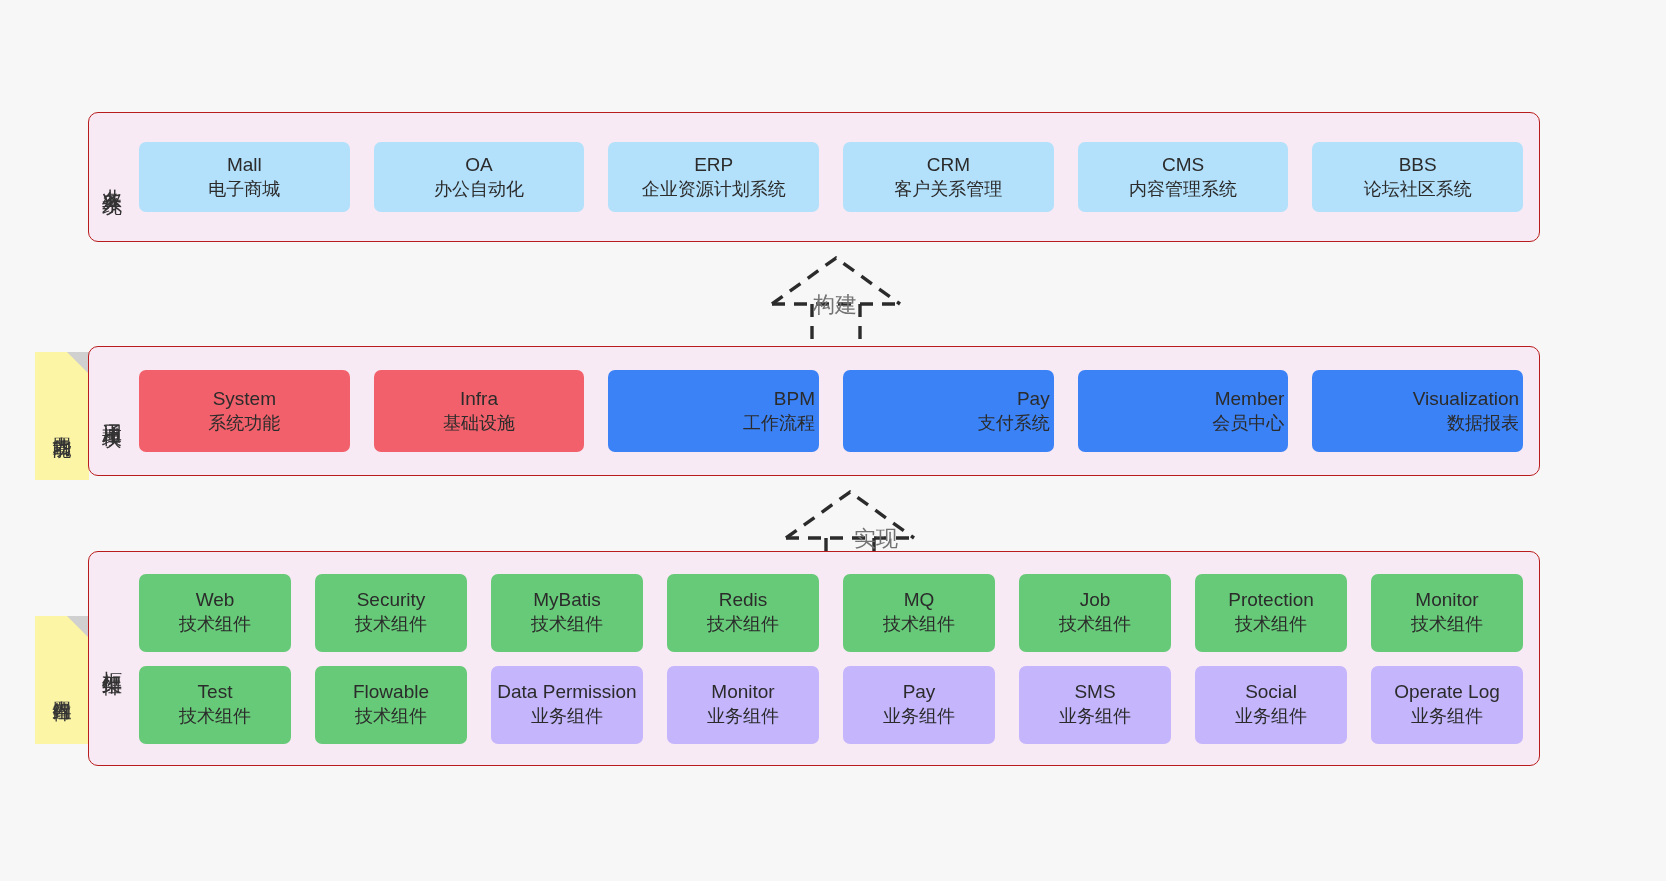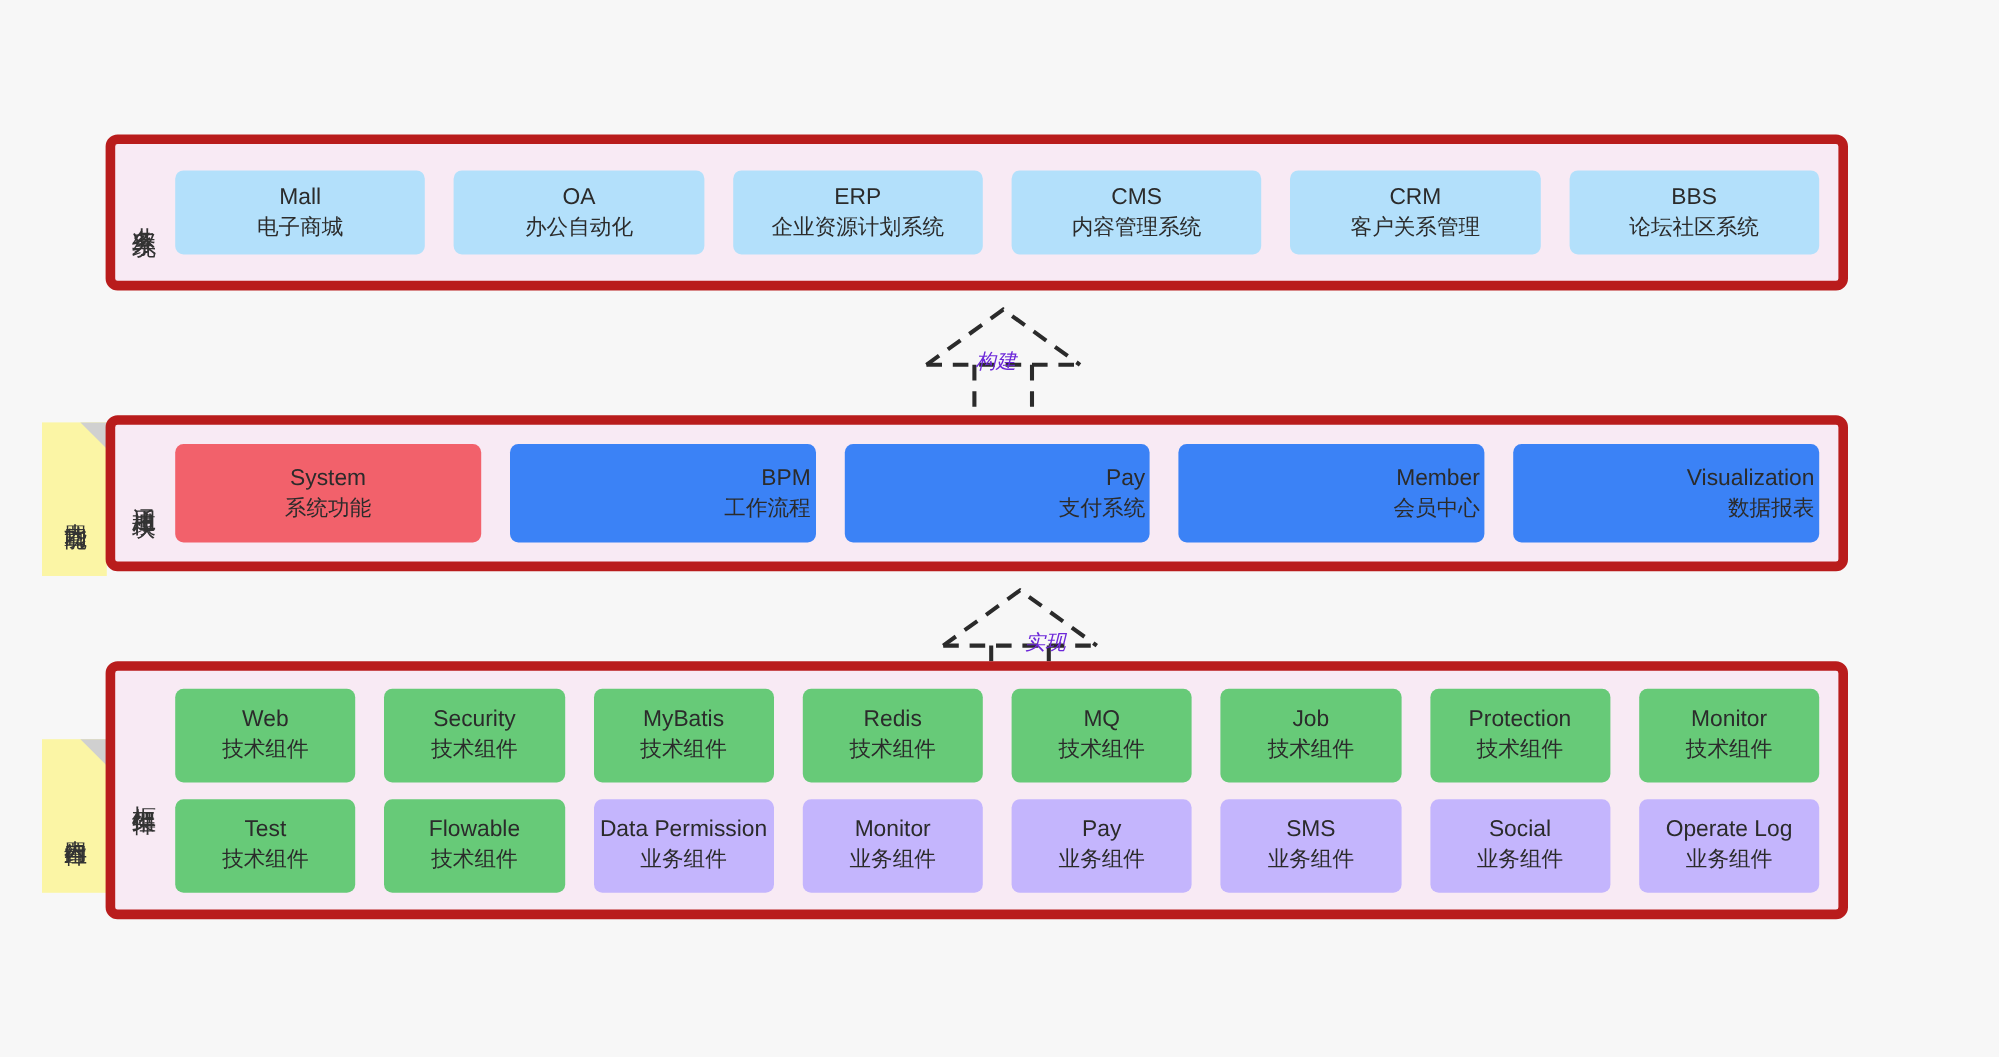--- a/index.html
+++ b/index.html
@@ -21,21 +21,21 @@
     position: relative;
     width: 1666px;
     height: 881px;
   }
 
   
   .layer {
     position: absolute;
     box-sizing: border-box;
     background: #f8eaf4;
-    border: 8px solid #b91c1c;
+    border: 1px solid #b91c1c;
     border-radius: 10px;
     display: flex;
     flex-direction: row;
     align-items: stretch;
   }
 
   .layer-label {
     flex: 0 0 auto;
     width: 46px;
     display: flex;
@@ -143,26 +143,25 @@
   #note-functions  { left: 35px; top: 352px; height: 128px; }
   #note-components { left: 35px; top: 616px; height: 128px; }
 
   
   .connector {
     position: absolute;
     pointer-events: none;
   }
   .connector-label {
     position: absolute;
-    font-size: 17px;
-    color: #6d28d9;
+    font-size: 22px;
+    color: #737373;
     background: transparent;
     white-space: nowrap;
     user-select: none;
-    font-style: italic;
   }
   #conn-build  { left: 736px; top: 244px; width: 200px; height: 104px; }
   #conn-impl   { left: 750px; top: 478px; width: 200px; height: 104px; }
   #label-build { left: 813px; top: 290px; }
   #label-impl  { left: 854px; top: 524px; }
 </style>
 </head>
 <body>
 
 <div id="canvas">
@@ -177,26 +176,26 @@
         </div>
         <div class="card c-blue">
           <span class="t1">OA</span>
           <span class="t2">办公自动化</span>
         </div>
         <div class="card c-blue">
           <span class="t1">ERP</span>
           <span class="t2">企业资源计划系统</span>
         </div>
         <div class="card c-blue">
+          <span class="t1">CRM</span>
+          <span class="t2">客户关系管理</span>
+        </div>
+        <div class="card c-blue">
           <span class="t1">CMS</span>
           <span class="t2">内容管理系统</span>
-        </div>
-        <div class="card c-blue">
-          <span class="t1">CRM</span>
-          <span class="t2">客户关系管理</span>
         </div>
         <div class="card c-blue">
           <span class="t1">BBS</span>
           <span class="t2">论坛社区系统</span>
         </div>
       </div>
     </div>
   </div>
 
   <svg class="connector" id="conn-build" viewBox="0 0 200 104">
@@ -211,20 +210,24 @@
     <span class="note-inner">内置功能</span>
   </div>
   <div class="layer" id="layer-modules">
     <div class="layer-label">通用模块</div>
     <div class="layer-body">
       <div class="row">
         <div class="card c-red">
           <span class="t1">System</span>
           <span class="t2">系统功能</span>
         </div>
+        <div class="card c-red">
+          <span class="t1">Infra</span>
+          <span class="t2">基础设施</span>
+        </div>
         <div class="card c-pink">
           <span class="t1">BPM</span>
           <span class="t2">工作流程</span>
         </div>
         <div class="card c-pink">
           <span class="t1">Pay</span>
           <span class="t2">支付系统</span>
         </div>
         <div class="card c-pink">
           <span class="t1">Member</span>

